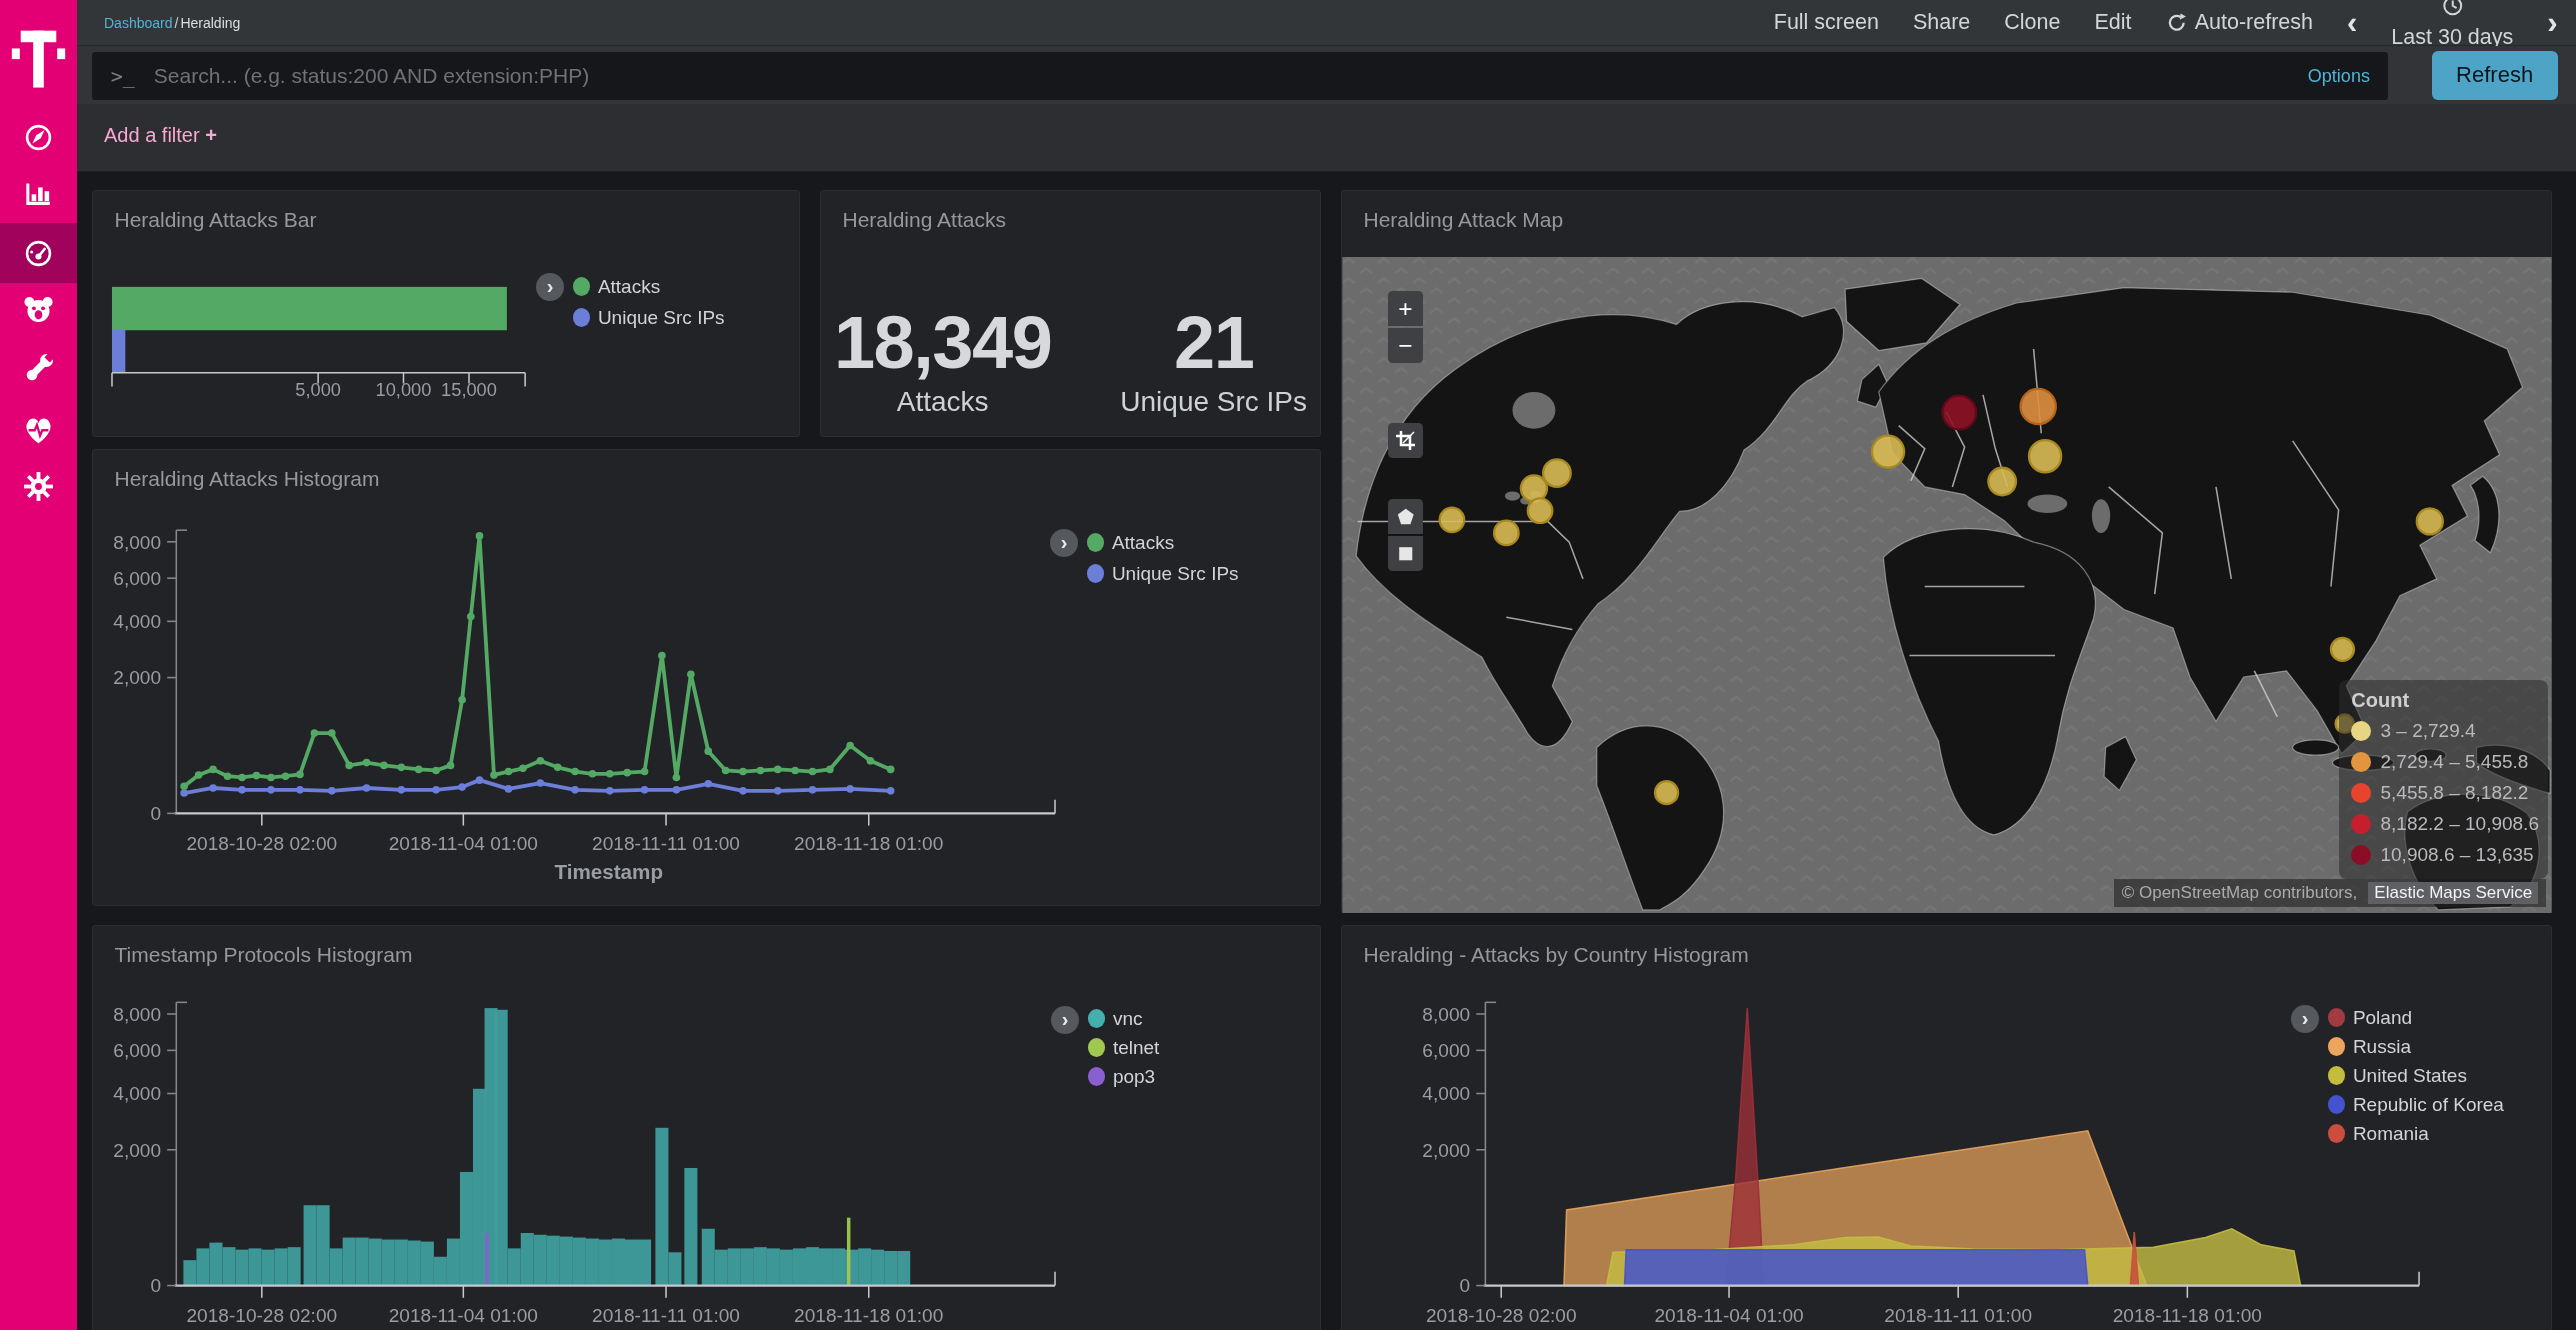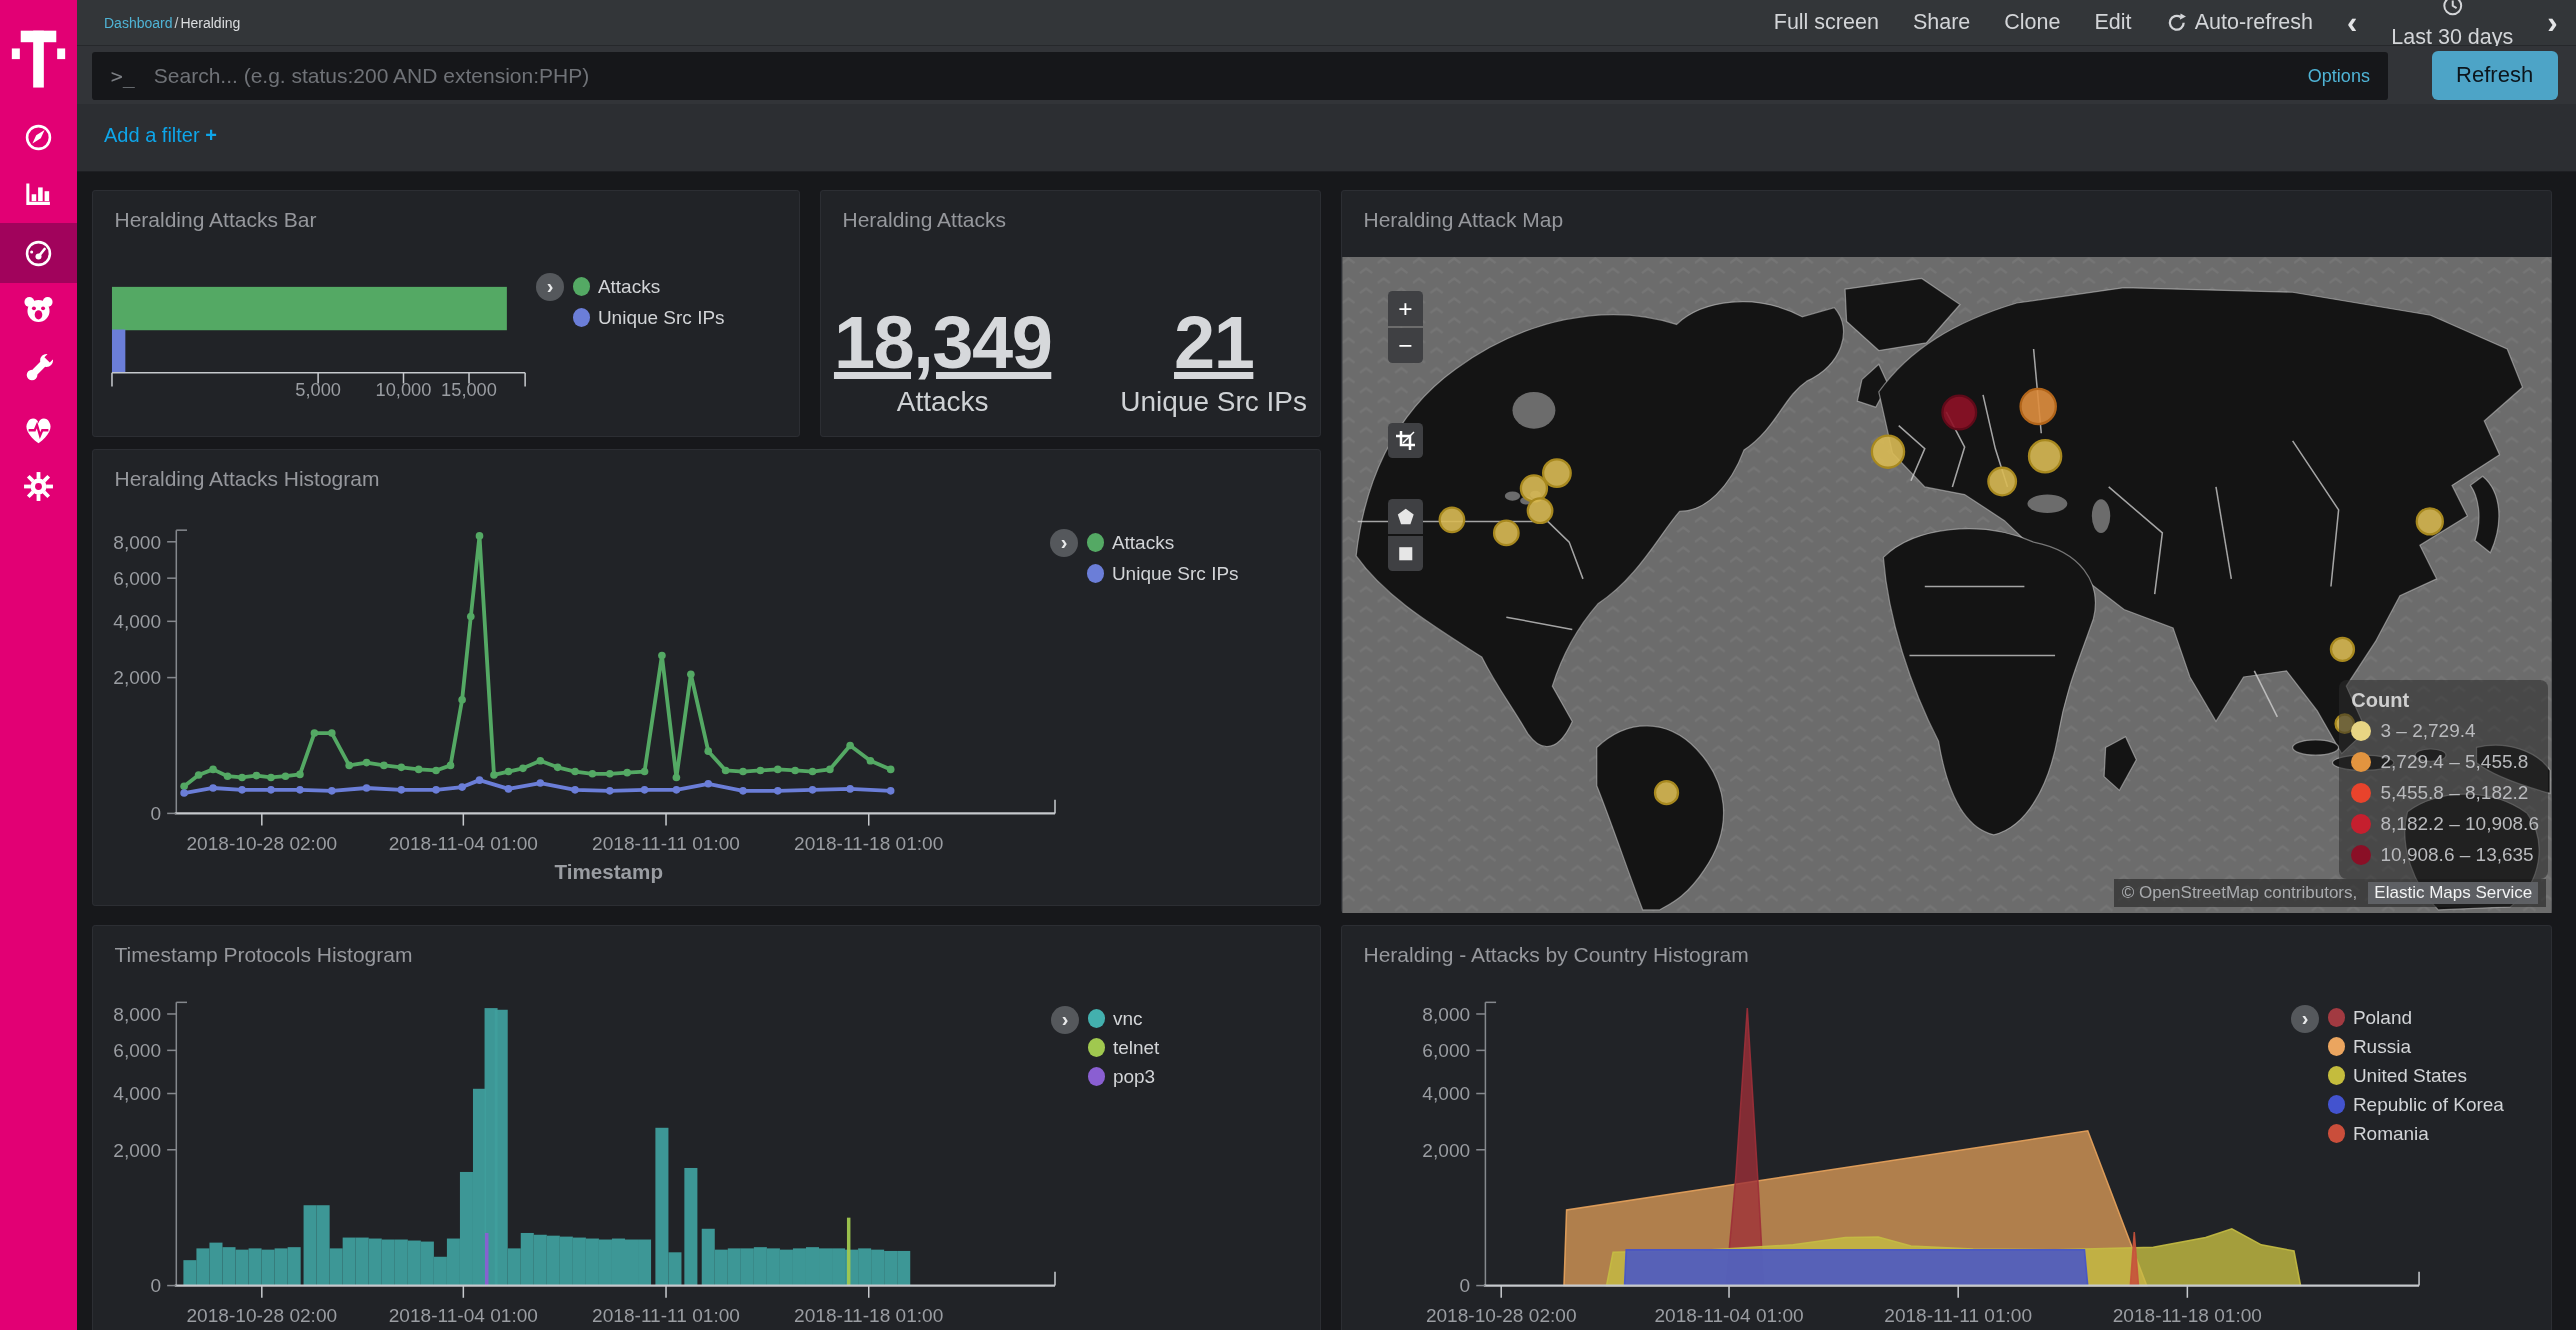--- a/index.html
+++ b/index.html
@@ -21,36 +21,36 @@
   
   #searchrow{position:absolute;left:77px;top:46px;right:0;height:58px;background:#323438;}
   #searchbox{position:absolute;left:15.3px;top:6.1px;width:2296px;height:48px;background:#16171a;border-radius:3.1px;display:flex;align-items:center;padding:0 18.4px;box-sizing:border-box;}
   #prompt{color:#7c7f84;font-family:"DejaVu Sans Mono","Liberation Mono",monospace;font-size:20px;margin-right:17px;}
   #searchinput{flex:1;background:transparent;border:none;outline:none;color:#d4d6d9;font-size:21px;font-family:inherit;}
   #searchinput::placeholder{color:#6f7277;}
   #optionslink{color:#4fb4d6;font-size:18px;margin-left:15.3px;cursor:pointer;}
   #refreshbtn{position:absolute;right:18.4px;top:4.6px;width:126px;height:49px;background:#4da4c7;border:none;border-radius:6.1px;color:#0c151c;font-size:22px;font-family:inherit;cursor:pointer;}
   
   #filterbar{position:absolute;left:77px;top:104px;right:0;height:67px;background:#2c2e32;border-bottom:0.8px solid #1e1f23;}
-  #addfilter{position:absolute;left:27px;top:20px;font-size:20px;color:#0ea5e9;cursor:pointer;}
+  #addfilter{position:absolute;left:27px;top:20px;font-size:20px;color:#f9a8d4;cursor:pointer;}
   #addfilter b{font-weight:bold;}
   
   .panel{position:absolute;background:#212327;border:0.8px solid #2c2e33;border-radius:3.1px;box-sizing:border-box;}
   .ptitle{position:absolute;left:21.5px;top:17px;font-size:21px;color:#96989d;white-space:nowrap;}
   .chart{position:absolute;left:0;top:0;width:100%;height:100%;}
   
   .legend{position:absolute;display:flex;gap:9.2px;align-items:flex-start;}
   .lchev{width:28px;height:28px;border-radius:50%;background:#55585c;color:#e8e9ea;font-size:20px;line-height:26px;text-align:center;font-weight:bold;margin-top:1.5px;flex:none;}
   .litems .lrow{display:flex;align-items:center;gap:7.7px;height:31px;}
   .compact .litems .lrow{height:29px;}
   .ldot{width:17px;height:18.4px;border-radius:50%;flex:none;}
   .llab{font-size:19px;color:#d2d4d7;white-space:nowrap;}
   
   .metrics{position:absolute;left:0;right:0;top:115px;display:flex;justify-content:center;gap:69px;text-align:center;}
-  .mval{font-size:74px;font-weight:bold;color:#d6d8db;letter-spacing:-1.5px;line-height:1;text-decoration:underline;}
+  .mval{font-size:74px;font-weight:bold;color:#d6d8db;letter-spacing:-1.5px;line-height:1;}
   .mlab{font-size:28px;color:#cfd2d5;margin-top:6.1px;}
   
   #maparea{position:absolute;left:0;top:66px;width:1210px;height:656px;overflow:hidden;}
   .map-ctrl{position:absolute;left:46px;width:35px;height:35px;background:#3f4043;color:#fff;display:flex;align-items:center;justify-content:center;font-size:24.5px;border-radius:4.6px;cursor:pointer;}
   .map-legend{position:absolute;left:997px;top:423px;width:209px;background:rgba(44,44,44,.55);border-radius:7.7px;padding:9.2px 12.3px;box-sizing:border-box;}
   .map-legend .mlt{font-size:20px;font-weight:bold;color:#cfcfcf;margin-bottom:3.1px;}
   .mlr{display:flex;gap:9.2px;align-items:center;height:31px;}
   .mld{width:20px;height:20px;border-radius:50%;flex:none;}
   .mll{font-size:19px;color:#b9babd;white-space:nowrap;}
   .map-attr{position:absolute;right:6.1px;bottom:6.1px;font-size:17px;color:#a9abae;background:rgba(34,34,34,.6);padding:3.1px 7.7px;display:flex;gap:11px;align-items:center;}

